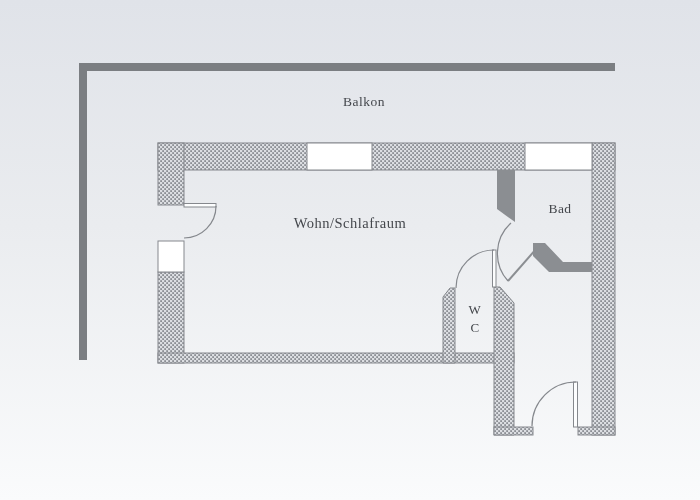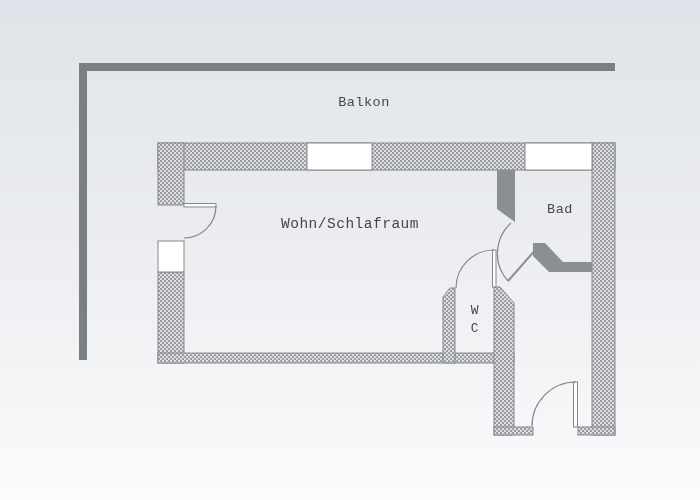--- a/index.html
+++ b/index.html
@@ -11,21 +11,21 @@
     --railing:#7b7e82;
     --window-fill:#ffffff;
     --text:#44474c;
   }
   html,body{margin:0;padding:0;background:#fff;}
   .stage{
     position:relative;
     width:700px;height:500px;
     overflow:hidden;
     background:linear-gradient(180deg,var(--background-top) 0%,var(--background-mid) 45%,var(--background-bottom) 100%);
-    font-family:Liberation Mono, monospace;
+    font-family:Liberation Serif, serif;
   }
   .stage svg{position:absolute;left:0;top:0;}
   .hatched{fill:url(#wall-hatch);stroke:var(--wall-outline);stroke-width:1;}
   .window{fill:var(--window-fill);stroke:var(--wall-outline);stroke-width:1;}
   .solid{fill:var(--solid-wall);stroke:none;}
   .railing{fill:var(--railing);stroke:none;}
   .arc{fill:none;stroke:var(--wall-outline);stroke-width:1.2;}
   .leaf{fill:#fcfdfe;stroke:var(--wall-outline);stroke-width:1;}
   .leafline{fill:none;stroke:var(--solid-wall);stroke-width:2;}
   .room-label{fill:var(--text);letter-spacing:0.5px;}

